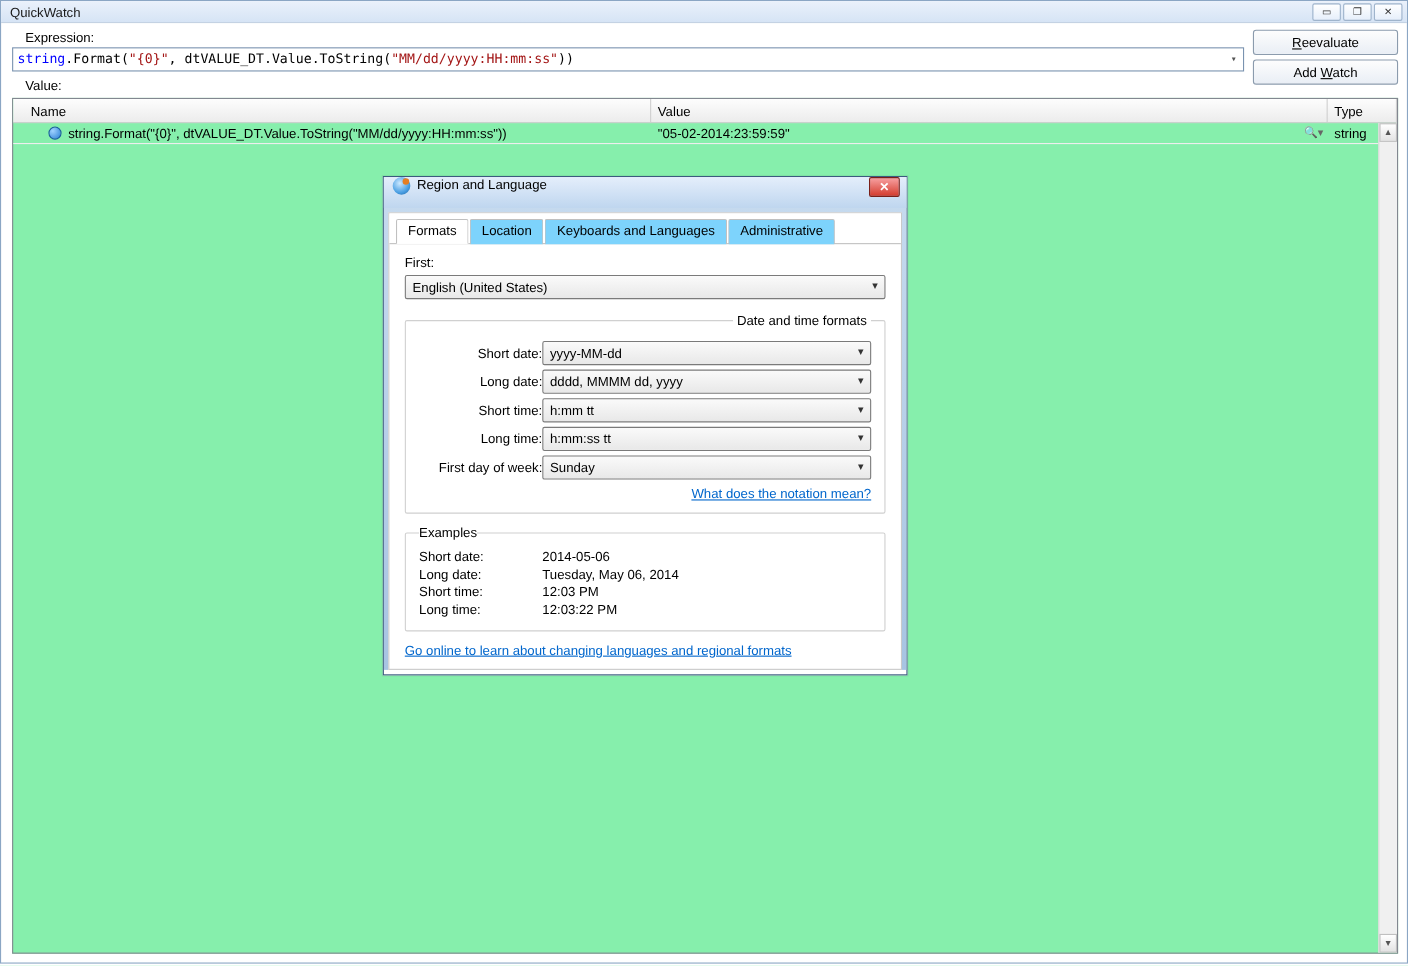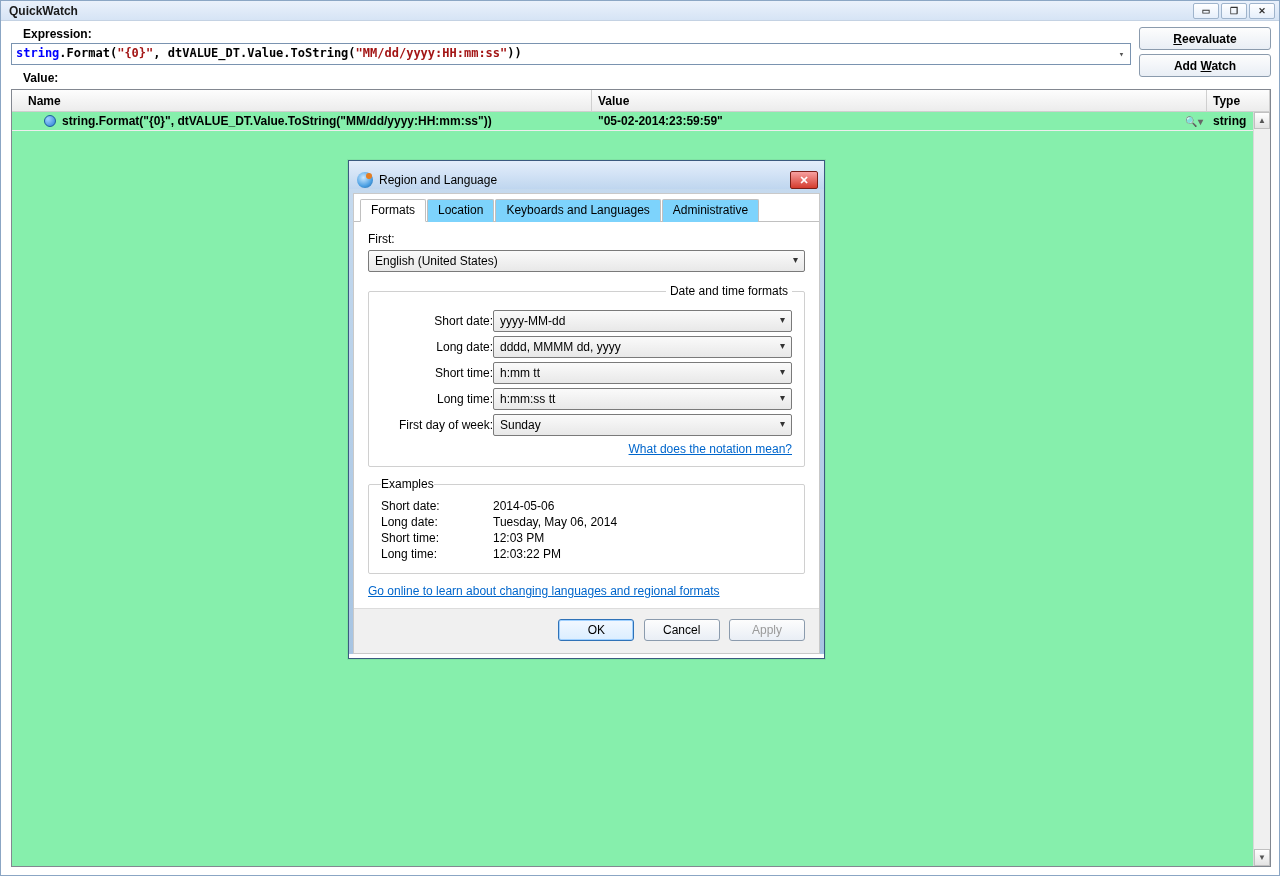--- a/index.html
+++ b/index.html
@@ -11,21 +11,21 @@
   height: 878px;
   overflow: hidden;
   position: relative;
 }
 
 
 .qw {
   width: 1280px; height: 876px;
   border: 1px solid #8ba6c4;
   background: #fff;
-  display: flex; flex-direction: column; font-weight: bold;
+  display: flex; flex-direction: column;
 }
 .qw-titlebar {
   height: 22px;
   background: linear-gradient(#eaf1fb, #d6e4f5);
   border-bottom: 1px solid #c4d2e3;
   display: flex; align-items: center;
   padding: 0 4px 0 8px;
   font-size: 12px; color: #1a1a1a;
 }
 .qw-titlebar .title { flex: 1; }
@@ -107,21 +107,21 @@
 .dialog {
   position: absolute;
   left: 348px; top: 160px;
   width: 477px;
   background: #fff;
   border: 1px solid #3b5a7f;
   box-shadow: 0 0 0 1px rgba(0,0,0,0.05);
 }
 .dlg-outer { padding: 0; background: linear-gradient(#c7dbef,#a7c4e2); }
 .dlg-title {
-  height: 28px; display:flex; align-items:center; padding: 10px 6px 0 8px;
+  height: 28px; display:flex; align-items:flex-start; padding: 0 6px 0 8px;
   background: linear-gradient(#e4eefb,#bfd6ef);
   font-size: 12px;
 }
 .dlg-title .icon { width:16px; height:16px; margin-right:6px; background: radial-gradient(circle at 40% 35%, #cde9ff, #4a9fe3 60%, #1c5f9c); border-radius:50%; position:relative;}
 .dlg-title .icon::after{content:""; position:absolute; top:1px; left:9px; width:6px; height:6px; background:#e67e22; border-radius:50%;}
 .dlg-title .t { flex:1; }
 .dlg-close {
   width: 28px; height: 18px;
   background: linear-gradient(#f7a0a0,#d43c2e);
   border: 1px solid #7a1f18; border-radius:2px;
@@ -303,20 +303,15 @@
               <div>12:03 PM</div>
             </div>
           <div class="exrow">
               <div class="elab">Long time:</div>
               <div>12:03:22 PM</div>
             </div>
         </fieldset>
 
         <span class="link golink">Go online to learn about changing languages and regional formats</span>
       </div>
-      <div class="dlg-btns">
-        <span class="dlg-btn primary">OK</span>
-        <span class="dlg-btn">Cancel</span>
-        <span class="dlg-btn disabled">Apply</span>
-      </div>
     </div>
   </div>
 </div>
 
 </body></html>

